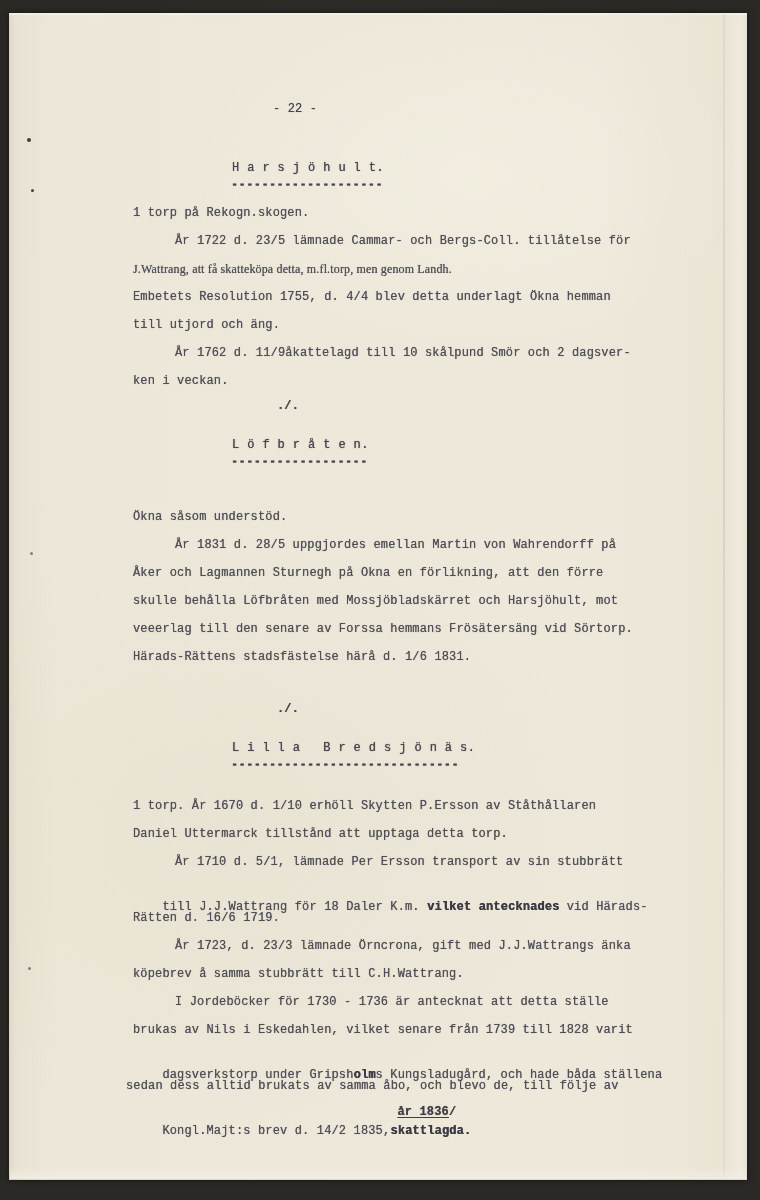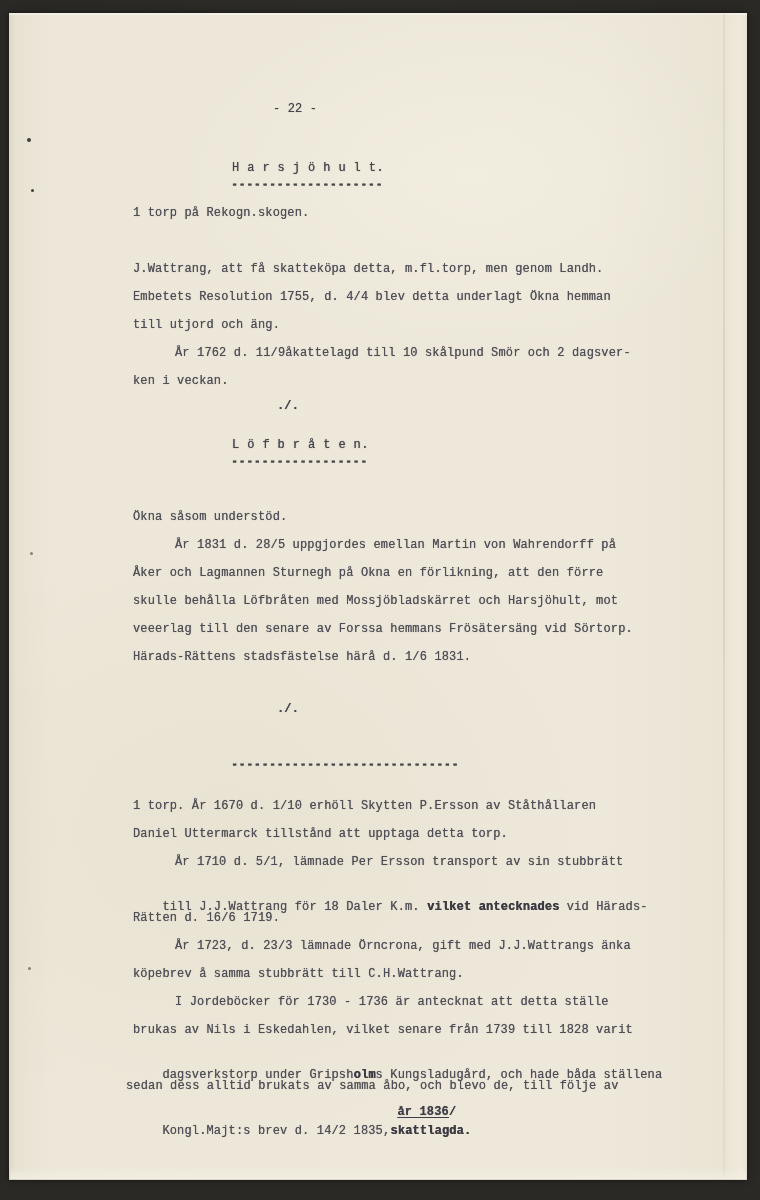--- a/index.html
+++ b/index.html
@@ -55,39 +55,41 @@
   <div class="speck" style="left:27px;top:138px;width:4px;height:4px;"></div>
   <div class="speck" style="left:31px;top:189px;width:3px;height:3px;"></div>
   <div class="speck" style="left:30px;top:552px;width:3px;height:3px;opacity:.6;"></div>
   <div class="speck" style="left:28px;top:967px;width:3px;height:3px;opacity:.6;"></div>
 
   <div class="line pagenum" style="left:273px;top:101px;">- 22 -</div>
 
   <div class="line heading" style="left:232px;top:160px;">H a r s j ö h u l t.</div>
   <div class="line dashline" style="left:231px;top:177px;">--------------------</div>
   <div class="line" style="left:133px;top:205px;">1 torp på Rekogn.skogen.</div>
-  <div class="line" style="left:133px;top:261px;">J.Wattrang, att få skatteköpa detta, m.fl.torp, men genom Landh.</div>
+  <div class="line" style="left:175px;top:233px;">År 1722 d. 23/5 lämnade Cammar- och Bergs-Coll. tillåtelse för</div>
+  <div class="line" style="left:133px;top:261px;font-family:Liberation Serif, serif;">J.Wattrang, att få skatteköpa detta, m.fl.torp, men genom Landh.</div>
   <div class="line" style="left:133px;top:289px;">Embetets Resolution 1755, d. 4/4 blev detta underlagt Ökna hemman</div>
   <div class="line" style="left:133px;top:317px;">till utjord och äng.</div>
   <div class="line" style="left:175px;top:345px;">År 1762 d. 11/9åkattelagd till 10 skålpund Smör och 2 dagsver-</div>
   <div class="line" style="left:133px;top:373px;">ken i veckan.</div>
 
   <div class="line sep" style="left:277px;top:398px;">./.</div>
 
   <div class="line heading" style="left:232px;top:437px;">L ö f b r å t e n.</div>
   <div class="line dashline" style="left:231px;top:454px;">------------------</div>
   <div class="line" style="left:133px;top:509px;">Ökna såsom understöd.</div>
   <div class="line" style="left:175px;top:537px;">År 1831 d. 28/5 uppgjordes emellan Martin von Wahrendorff på</div>
   <div class="line" style="left:133px;top:565px;">Åker och Lagmannen Sturnegh på Okna en förlikning, att den förre</div>
   <div class="line" style="left:133px;top:593px;">skulle behålla Löfbråten med Mossjöbladskärret och Harsjöhult, mot</div>
   <div class="line" style="left:133px;top:621px;">veeerlag till den senare av Forssa hemmans Frösätersäng vid Sörtorp.</div>
   <div class="line" style="left:133px;top:649px;">Härads-Rättens stadsfästelse härå d. 1/6 1831.</div>
 
   <div class="line sep" style="left:277px;top:701px;">./.</div>
 
+  <div class="line heading" style="left:232px;top:740px;">L i l l a   B r e d s j ö n ä s.</div>
   <div class="line dashline" style="left:231px;top:757px;">------------------------------</div>
   <div class="line" style="left:133px;top:798px;">1 torp. År 1670 d. 1/10 erhöll Skytten P.Ersson av Ståthållaren</div>
   <div class="line" style="left:133px;top:826px;">Daniel Uttermarck tillstånd att upptaga detta torp.</div>
   <div class="line" style="left:175px;top:854px;">År 1710 d. 5/1, lämnade Per Ersson transport av sin stubbrätt</div>
   <div class="line" style="left:133px;top:882px;">
     <span>till J.J.Wattrang för 18 Daler K.m. </span><span class="overstrike">vilket antecknades</span><span> vid Härads-</span>
   </div>
   <div class="line" style="left:133px;top:910px;">Rätten d. 16/6 1719.</div>
   <div class="line" style="left:175px;top:938px;">År 1723, d. 23/3 lämnade Örncrona, gift med J.J.Wattrangs änka</div>
   <div class="line" style="left:133px;top:966px;">köpebrev å samma stubbrätt till C.H.Wattrang.</div>

